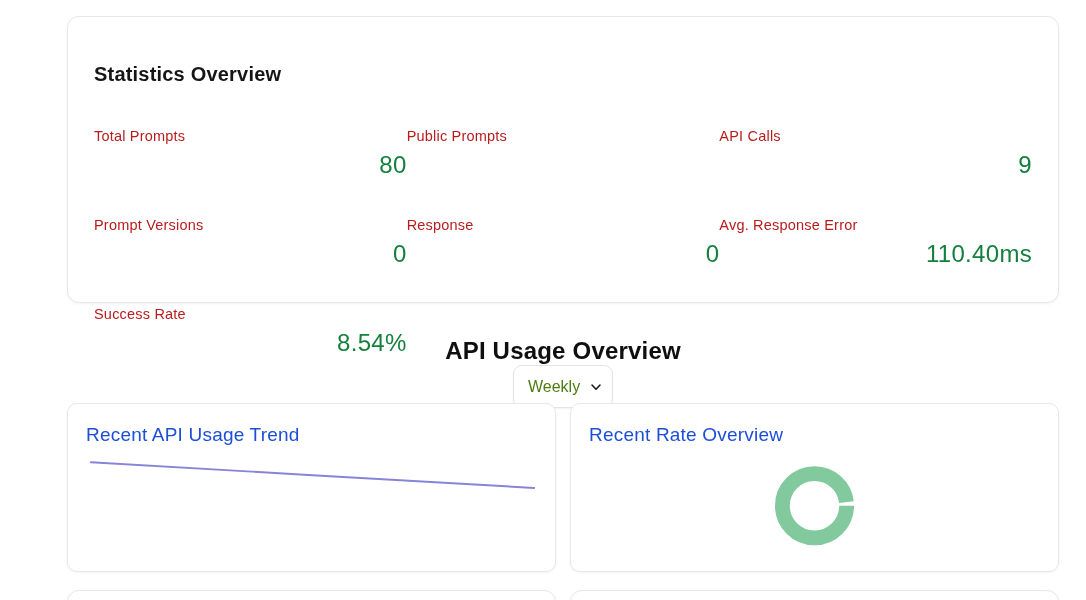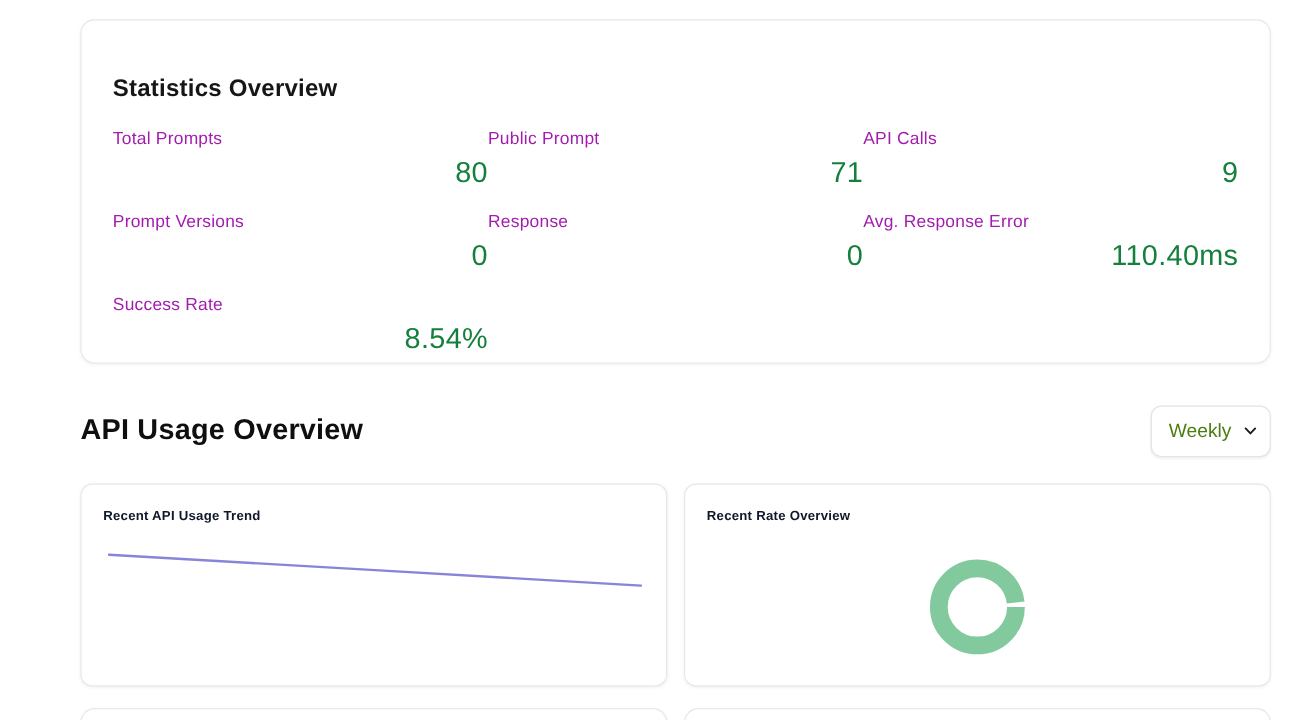--- a/index.html
+++ b/index.html
@@ -23,33 +23,33 @@
   .stats-title {
     font-size: 20px; font-weight: 800; color: #161616;
     letter-spacing: .2px; margin: 6px 0 20px;
   }
   .stats-grid {
     display: grid;
     grid-template-columns: repeat(3, 1fr);
     row-gap: 13px;
   }
   .stat-label {
-    font-size: 14.5px; line-height: 20px; color: #a21caf;
-    margin-bottom: 2px; letter-spacing: .2px;
+    font-size: 14.5px; line-height: 20px; color: #b91c1c;
+    margin-bottom: 2px; letter-spacing: .2px; margin-top: 20px;
   }
   .stat-value {
     font-size: 24px; line-height: 34px; font-weight: 400; color: #15803d;
     letter-spacing: .3px;
     text-align: right;
   }
 
   
   .section-head {
     margin-top: 34px; height: 44px;
-    display: flex; align-items: center; justify-content: space-between;
+    display: flex; align-items: center; justify-content: space-between; flex-direction: column;
   }
   .section-title { font-size: 24px; font-weight: 800; color: #0f0f0f; letter-spacing: .2px; }
   .select-wrap { position: relative; }
   .period-select {
     appearance: none; -webkit-appearance: none;
     width: 100px; height: 43px;
     border: 1px solid #e3e4e8; border-radius: 9px;
     background: #ffffff;
     box-shadow: 0 1px 2px rgba(16,24,40,0.05);
     font-family: "Liberation Sans", "DejaVu Sans", sans-serif;
@@ -67,21 +67,21 @@
   .charts-grid {
     display: grid; grid-template-columns: 1fr 1fr; gap: 14px;
     margin-top: 22px;
   }
   .chart-card {
     height: 169px; position: relative; border-radius: 10px; overflow: hidden;
   }
   .chart-card h3 {
     position: relative; z-index: 2;
     padding: 20px 18px 0 18px;
-    font-size: 11px; font-weight: 700; color: #0f172a; letter-spacing: .2px;
+    font-size: 19px; font-weight: 400; color: #1d4ed8; letter-spacing: .2px;
   }
   .chart-svg {
     position: absolute; left: 0; top: 0;
     width: 100%; height: 100%; z-index: 1; display: block;
   }
 
   
   .bottom-row { margin-top: 18px; }
   .partial-card { height: 70px; border-radius: 12px; }
 </style>
@@ -91,22 +91,21 @@
 <div class="wrap">
 
   <section class="card stats-card">
     <h2 class="stats-title">Statistics Overview</h2>
     <div class="stats-grid">
       <div class="stat">
         <div class="stat-label">Total Prompts</div>
         <div class="stat-value">80</div>
       </div>
       <div class="stat">
-        <div class="stat-label">Public Prompt</div>
-        <div class="stat-value">71</div>
+        <div class="stat-label">Public Prompts</div>
       </div>
       <div class="stat">
         <div class="stat-label">API Calls</div>
         <div class="stat-value">9</div>
       </div>
       <div class="stat">
         <div class="stat-label">Prompt Versions</div>
         <div class="stat-value">0</div>
       </div>
       <div class="stat">

